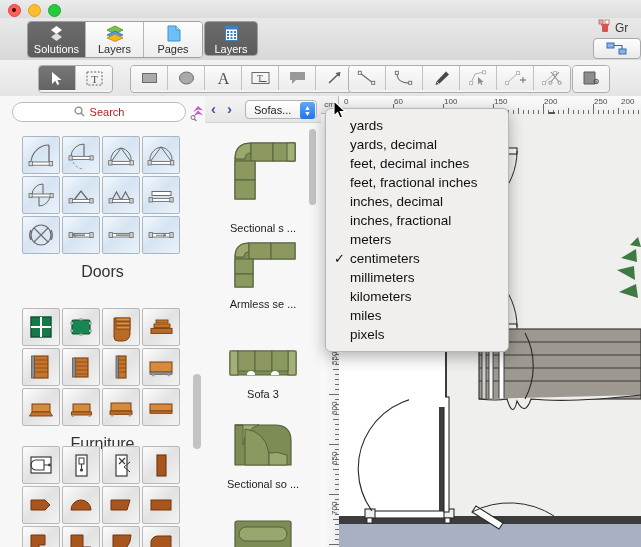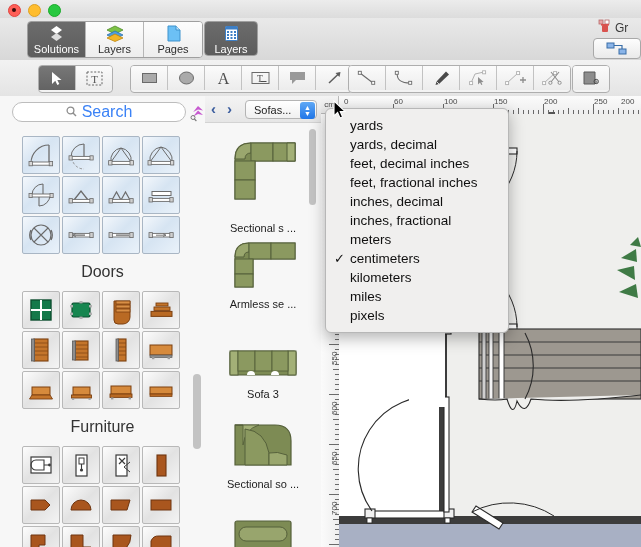--- a/index.html
+++ b/index.html
@@ -88,21 +88,21 @@
   .leftpanel{
     position:absolute;left:0;top:96px;width:205px;height:451px;
     background:#f7f7f7;border-right:1px solid #c4c4c4;overflow:hidden;
   }
   .searchrow{position:absolute;left:0;top:4px;width:205px;height:26px;}
   .searchbox{
     position:absolute;left:12px;top:2px;width:174px;height:20px;
     border:1px solid #bdbdbd;border-radius:10px;background:#fff;
     display:flex;align-items:center;justify-content:center;gap:5px;box-sizing:border-box;
   }
-  .searchbox .ph{font-size:16px;color:#3b82f6;}
+  .searchbox .ph{font-size:11px;color:#b91c1c;}
   .magicwand{position:absolute;left:189px;top:4px;}
 
   .stencilwrap{position:absolute;left:0;top:30px;width:205px;height:421px;overflow:hidden;}
   .stencilgroup{position:absolute;width:205px;}
   .grid{display:grid;grid-template-columns:repeat(4,38px);gap:2px;margin-left:22px;}
   .cell{
     width:38px;height:38px;box-sizing:border-box;
     border:1px solid #a9b6c4;border-radius:2px;
     background:linear-gradient(135deg,#f4f8fc 0%,#d6e4f2 45%,#eaf2fa 100%);
     display:flex;align-items:center;justify-content:center;overflow:hidden;
@@ -523,21 +523,21 @@
               <path d="M11 16.2 H21" stroke="#6b6b6b" stroke-width="0.9"></path>
               <path d="M21 16.2 L18 14.8 M21 16.2 L18 17.6" stroke="#6b6b6b" stroke-width="0.8"></path>
               <rect x="4" y="13.6" width="3.4" height="5" fill="#cfcfcf" stroke="#6b6b6b" stroke-width="0.8"></rect>
               <rect x="24.8" y="13.6" width="3.4" height="5" fill="#cfcfcf" stroke="#6b6b6b" stroke-width="0.8"></rect>
             </svg>
           </div>
         </div>
         <div class="grouplabel">Doors</div>
       </div>
 
-      <div class="stencilgroup" style="top:165px;">
+      <div class="stencilgroup" style="top:182px;">
         <div class="grid">
           <div class="cell furn">
             <svg width="32" height="32" viewBox="0 0 32 32">
               <rect x="6" y="6" width="20" height="20" fill="#15794a" stroke="#0d4f30" stroke-width="1.4"></rect>
               <path d="M16 6 V26 M6 16 H26" stroke="#ffffff" stroke-width="2"></path>
             </svg>
           </div>
           <div class="cell furn">
             <svg width="32" height="32" viewBox="0 0 32 32">
               <rect x="7" y="9" width="18" height="14" rx="1.5" fill="#178650" stroke="#0d4f30" stroke-width="1.2"></rect>
@@ -1072,20 +1072,24 @@
     <div class="mitem">
       <span class="mcheck"></span>
       <span>meters</span>
     </div>
     <div class="mitem">
       <span class="mcheck">✓</span>
       <span>centimeters</span>
     </div>
     <div class="mitem">
       <span class="mcheck"></span>
+      <span>millimeters</span>
+    </div>
+    <div class="mitem">
+      <span class="mcheck"></span>
       <span>kilometers</span>
     </div>
     <div class="mitem">
       <span class="mcheck"></span>
       <span>miles</span>
     </div>
     <div class="mitem">
       <span class="mcheck"></span>
       <span>pixels</span>
     </div>

